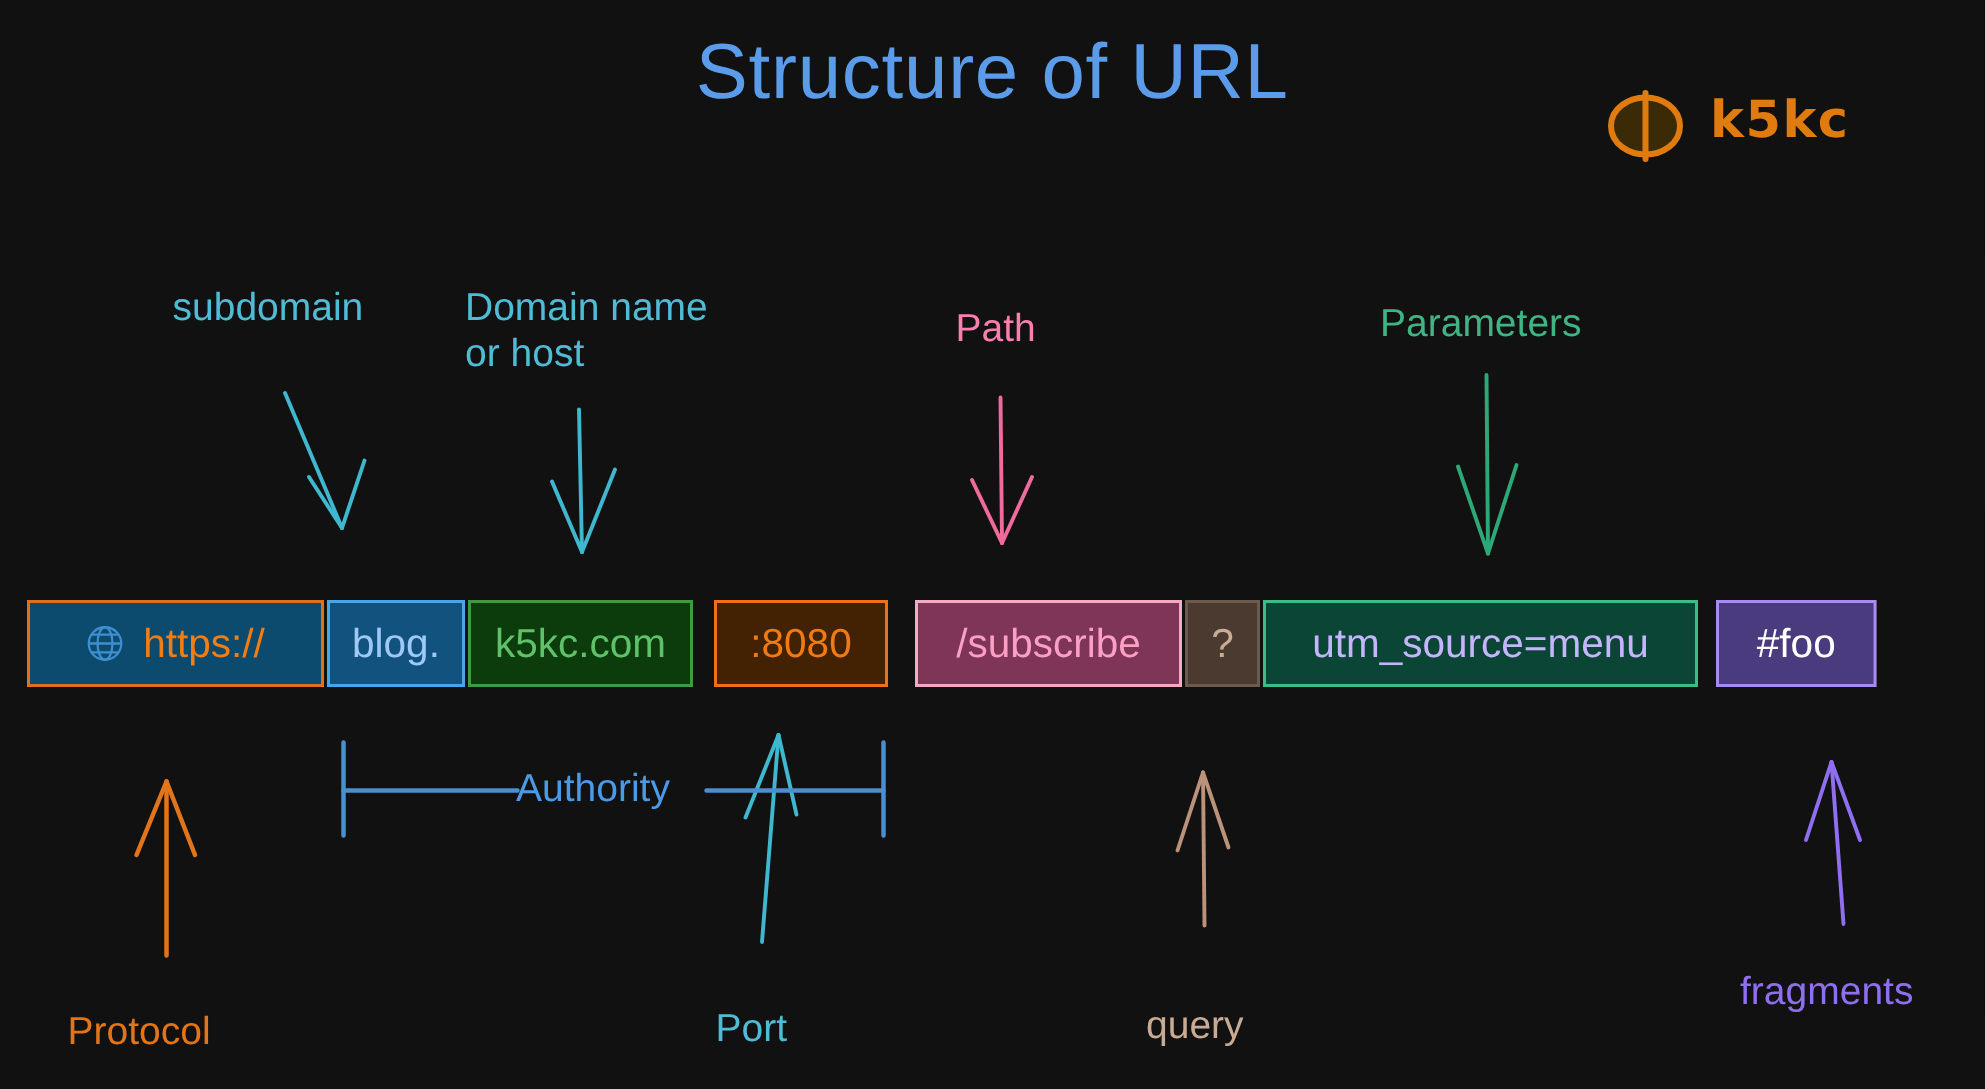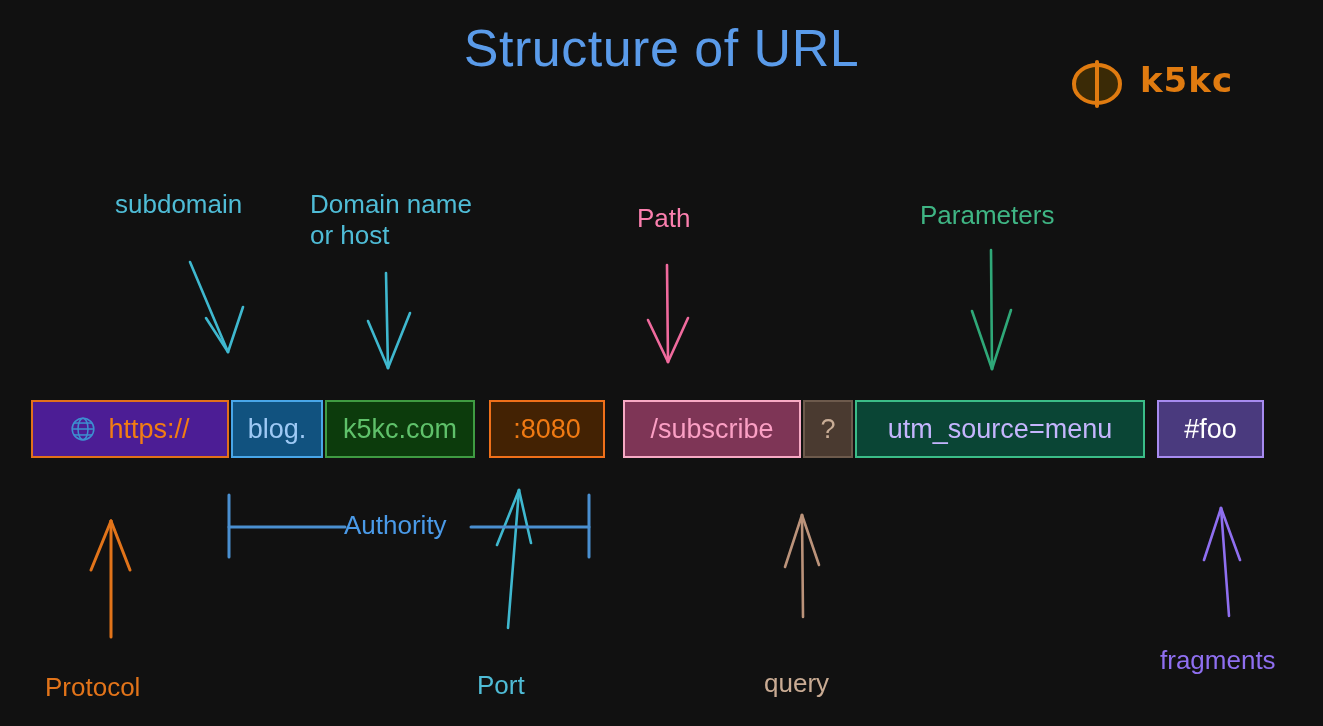--- a/index.html
+++ b/index.html
@@ -91,21 +91,21 @@
   <div class="abs" id="logo">
     <svg id="logo-mark" viewBox="0 0 58 48">
       <path d="M29 5 C18 5, 6 12, 6 24 C6 36, 18 43, 29 43" fill="#3a2a06" stroke="#e07b10" stroke-width="4" stroke-linecap="round"></path>
       <path d="M29 5 C40 5, 52 12, 52 24 C52 36, 40 43, 29 43" fill="#3a2a06" stroke="#e07b10" stroke-width="4" stroke-linecap="round"></path>
       <line x1="29" y1="2" x2="29" y2="46" stroke="#e07b10" stroke-width="4" stroke-linecap="round"></line>
     </svg>
     <span id="logo-text" style="color: rgb(224, 123, 16);">k5kc</span>
   </div>
 
   <div class="abs" id="url-bar">
-      <div class="seg" style="background: #4c1d95; border-color: rgb(226, 112, 26); color: rgb(242, 125, 18); width: 198px; margin-left: 13px;">
+      <div class="seg" style="background: #0c4a6e; border-color: rgb(226, 112, 26); color: rgb(242, 125, 18); width: 198px; margin-left: 0px;">
         <svg class="globe" viewBox="0 0 24 24">
           <circle cx="12" cy="12" r="10" fill="none" stroke="#3d8fd0" stroke-width="1.4"></circle>
           <ellipse cx="12" cy="12" rx="4.6" ry="10" fill="none" stroke="#3d8fd0" stroke-width="1.4"></ellipse>
           <line x1="2" y1="12" x2="22" y2="12" fill="none" stroke="#3d8fd0" stroke-width="1.4"></line>
           <line x1="3.6" y1="6.5" x2="20.4" y2="6.5" fill="none" stroke="#3d8fd0" stroke-width="1.4"></line>
           <line x1="3.6" y1="17.5" x2="20.4" y2="17.5" fill="none" stroke="#3d8fd0" stroke-width="1.4"></line>
         </svg>
         <span class="seg-label">https://</span>
       </div>
       <div class="seg" style="background: rgb(17, 82, 127); border-color: rgb(73, 166, 232); color: rgb(158, 201, 245); width: 92px; margin-left: 2px;">

